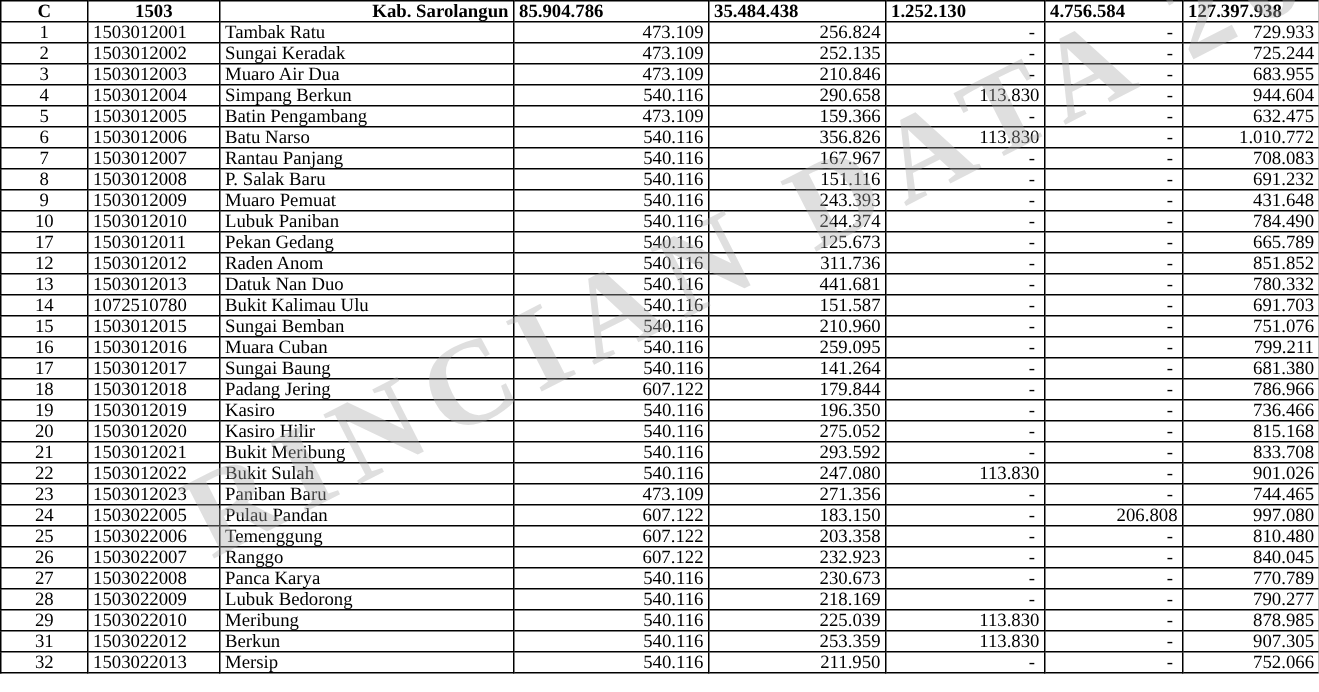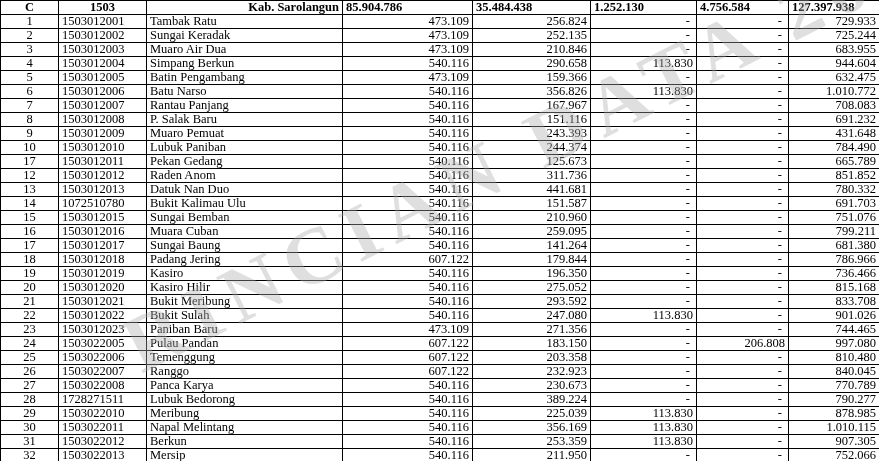--- a/index.html
+++ b/index.html
@@ -368,47 +368,37 @@
         <td class="name">1503022008</td>
         <td class="name">Panca Karya</td>
         <td class="num">540.116</td>
         <td class="num">230.673</td>
         <td class="dash">-</td>
         <td class="dash">-</td>
         <td class="num">770.789</td>
       </tr>
       <tr>
         <td class="ctr">28</td>
-        <td class="name">1728271511</td>
+        <td class="name">1503022009</td>
         <td class="name">Lubuk Bedorong</td>
         <td class="num">540.116</td>
-        <td class="num">389.224</td>
+        <td class="num">218.169</td>
         <td class="dash">-</td>
         <td class="dash">-</td>
         <td class="num">790.277</td>
       </tr>
       <tr>
         <td class="ctr">29</td>
         <td class="name">1503022010</td>
         <td class="name">Meribung</td>
         <td class="num">540.116</td>
         <td class="num">225.039</td>
         <td class="num">113.830</td>
         <td class="dash">-</td>
         <td class="num">878.985</td>
-      </tr>
-      <tr>
-        <td class="ctr">30</td>
-        <td class="name">1503022011</td>
-        <td class="name">Napal Melintang</td>
-        <td class="num">540.116</td>
-        <td class="num">356.169</td>
-        <td class="num">113.830</td>
-        <td class="dash">-</td>
-        <td class="num">1.010.115</td>
       </tr>
       <tr>
         <td class="ctr">31</td>
         <td class="name">1503022012</td>
         <td class="name">Berkun</td>
         <td class="num">540.116</td>
         <td class="num">253.359</td>
         <td class="num">113.830</td>
         <td class="dash">-</td>
         <td class="num">907.305</td>

